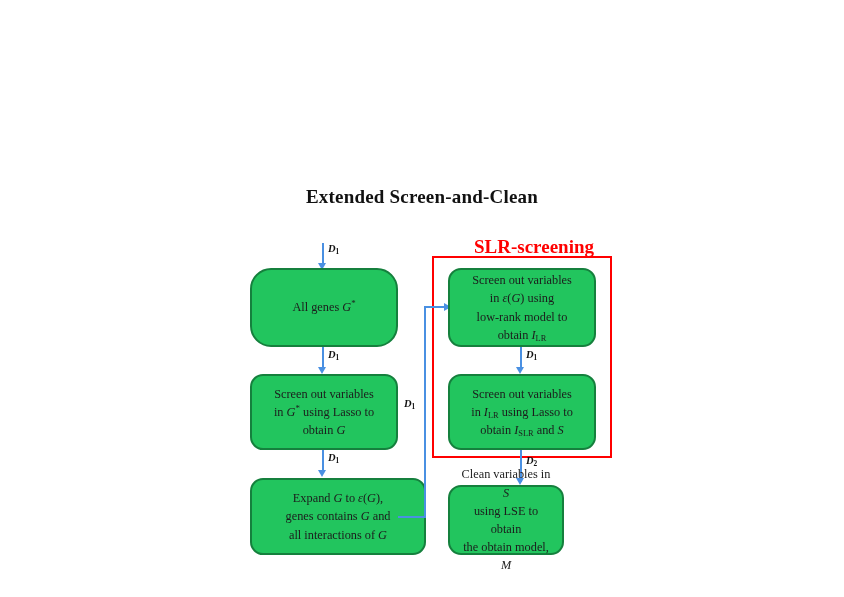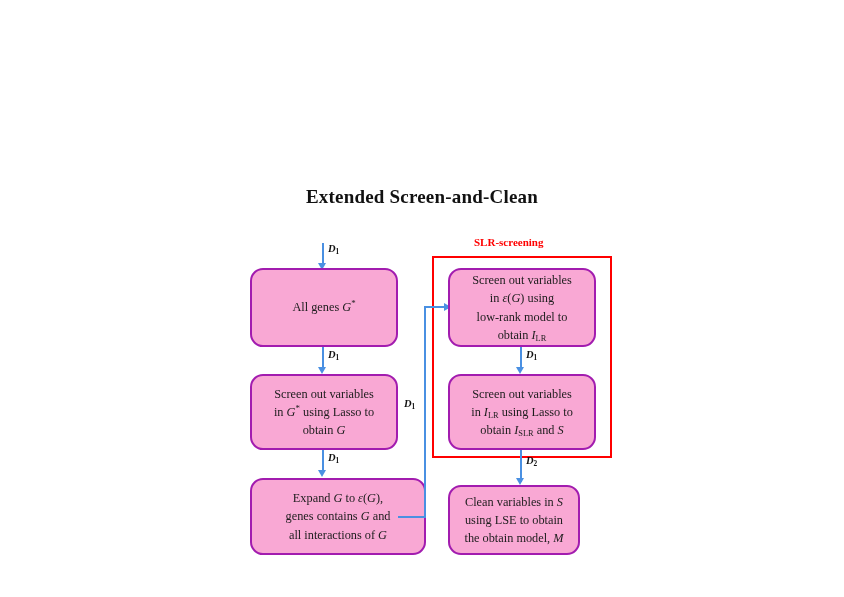--- a/index.html
+++ b/index.html
@@ -27,40 +27,40 @@
     font-size: 19px;
     font-weight: bold;
     letter-spacing: 0.2px;
     color: #111111;
     font-family: "Liberation Serif", "DejaVu Serif", serif;
   }
 
   
   .group-label {
     position: absolute;
-    font-size: 11px;
+    font-size: 19px;
     font-weight: bold;
     color: #ff0000;
     white-space: nowrap;
     font-family: "Liberation Serif", "DejaVu Serif", serif;
   }
   .group-frame {
     position: absolute;
     border: 2px solid #ff0000;
     background: transparent;
     box-sizing: border-box;
   }
 
   
   .node {
     position: absolute;
     box-sizing: border-box;
-    border: 2px solid #a21caf;
+    border: 2px solid #15803d;
     border-radius: 13px;
-    background: #f9a8d4;
+    background: #22c55e;
     display: flex;
     align-items: center;
     justify-content: center;
     text-align: center;
     font-size: 12.3px;
     line-height: 1.48;
     color: #1c1c1c;
     padding: 4px 9px;
     font-family: "Liberation Serif", "DejaVu Serif", serif;
   }
@@ -116,21 +116,21 @@
 
   <div class="group-label" style="left:474px; top:236px;">SLR-screening</div>
   <div class="group-frame" style="left:432px; top:256px; width:180px; height:202px;"></div>
 
   <div class="conn-v" style="left:322px; top:243px; height:22px;"></div>
   <div class="arrow-down" style="left:318px; top:263px;"></div>
   <div class="edge-label" style="left:328px; top:243px;">
     <i>D</i><sub>1</sub>
   </div>
 
-  <div class="node" style="left:250px; top:268px; width:148px; height:79px;">
+  <div class="node" style="left:250px; top:268px; width:148px; height:79px;border-radius:21px;">
     <span class="txt"><span>All genes </span><i>G</i><sup>*</sup></span>
   </div>
 
   <div class="conn-v" style="left:322px; top:347px; height:22px;"></div>
   <div class="arrow-down" style="left:318px; top:367px;"></div>
   <div class="edge-label" style="left:328px; top:349px;">
     <i>D</i><sub>1</sub>
   </div>
 
   <div class="node" style="left:250px; top:374px; width:148px; height:76px;">
@@ -168,17 +168,17 @@
   <div class="node" style="left:448px; top:374px; width:148px; height:76px;">
     <span class="txt"><span>Screen out variables</span><br><span>in </span><i>I</i><sub>LR</sub><span> using Lasso to</span><br><span>obtain </span><i>I</i><sub>SLR</sub><span> and </span><i>S</i></span>
   </div>
 
   <div class="conn-v" style="left:520px; top:450px; height:32px;"></div>
   <div class="arrow-down" style="left:516px; top:478px;"></div>
   <div class="edge-label" style="left:526px; top:455px;text-align:center;">
     <i>D</i><sub>2</sub>
   </div>
 
-  <div class="node" style="left:448px; top:485px; width:132px; height:70px;align-items:center;">
+  <div class="node" style="left:448px; top:485px; width:116px; height:70px;align-items:center;">
     <span class="txt"><span>Clean variables in </span><i>S</i><br><span>using LSE to obtain</span><br><span>the obtain model, </span><i>M</i></span>
   </div>
 
 </div>
 
 </body></html>

